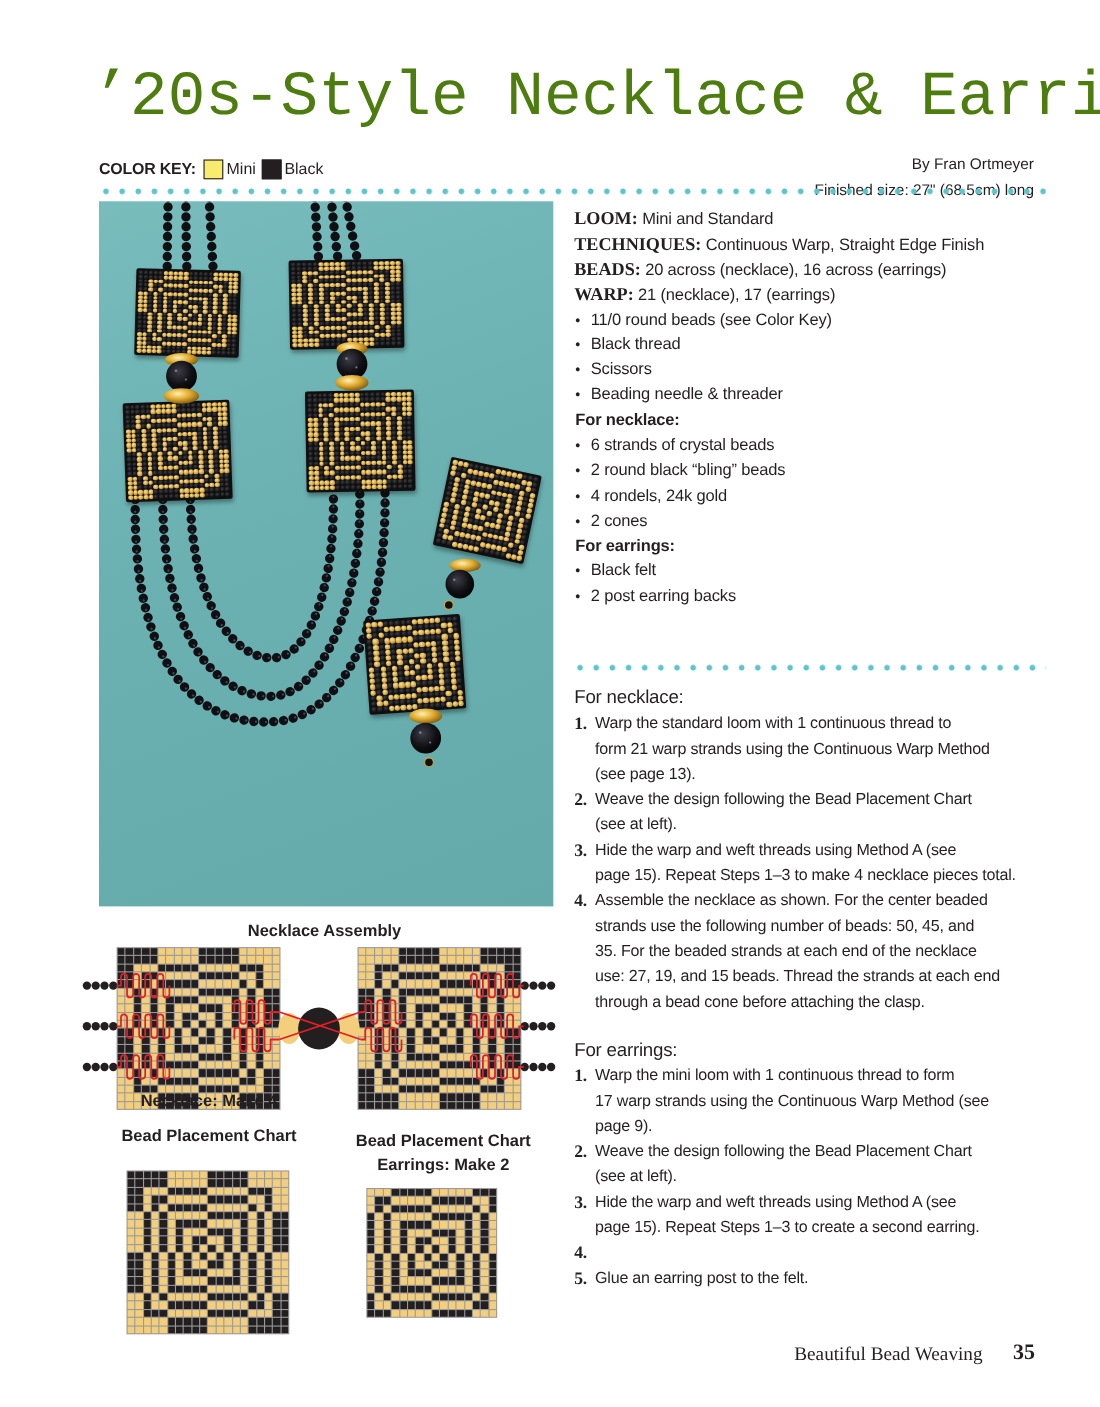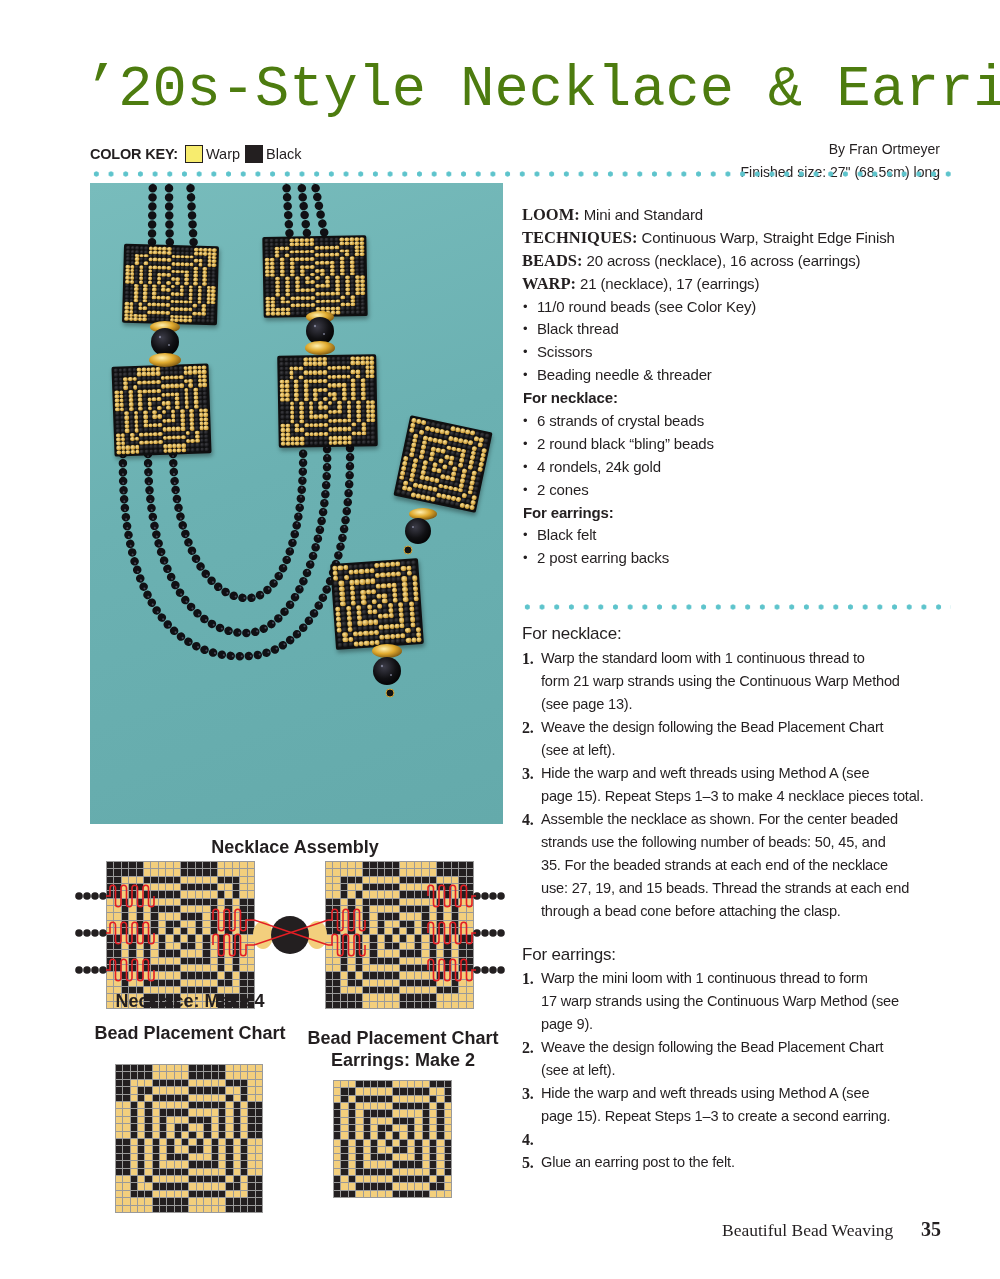--- a/index.html
+++ b/index.html
@@ -23,24 +23,24 @@
   .bead-grid { position:absolute; display:grid; gap:0; padding:2px; box-sizing:border-box; background:#0f0f10; border-radius:2px; box-shadow:1px 3px 4px rgba(0,0,0,0.35); }
   .bead-grid .cell { border-radius:50%; }
   .bead-grid .cell.g { background:radial-gradient(circle at 38% 35%, #f8e29a 0%, #d2a443 55%, #6f5215 100%); }
   .bead-grid .cell.b { background:radial-gradient(circle at 38% 35%, #3d3d42 0%, #111113 65%, #050505 100%); }
 
   
   .chart-grid { position:absolute; display:grid; gap:1px; padding:1px; box-sizing:border-box; background:#9a9a9a; }
   .chart-grid .cell.b { background:#231f20; }
   .chart-grid .cell.g { background:#f3cf7d; }
   .mirror { transform:scaleX(-1); }
-  .fig-label { font-weight:bold; font-size:18px; line-height:18px; text-align:center; white-space:nowrap; }
+  .fig-label { font-weight:bold; font-size:15px; line-height:18px; text-align:center; white-space:nowrap; }
 
   
-  .specs { left:522px; top:204px; width:430px; }
+  .specs { left:522px; top:188px; width:430px; }
   .row { height:22.9px; line-height:22.9px; white-space:nowrap; font-size:15px; letter-spacing:-0.15px; }
   .spec-label { font-family:"Liberation Serif", serif; font-weight:bold; font-size:16.5px; letter-spacing:0; margin-right:4px; }
   .supplies-heading { font-family:"Liberation Serif", serif; font-weight:bold; font-size:16.5px; }
   .sub-heading { font-weight:bold; font-size:15px; padding-left:1px; }
   .bullet { padding-left:15px; position:relative; }
   .bullet::before { content:"\2022"; position:absolute; left:1px; top:0; font-size:13px; }
 
   .instr-heading { font-size:17px; line-height:24px; white-space:nowrap; letter-spacing:-0.2px; }
   .steps { width:430px; }
   .step { display:flex; font-size:14.6px; line-height:23px; letter-spacing:-0.2px; }
@@ -54,21 +54,21 @@
 </head>
 <body>
 
 <div class="abs title">’20s-Style Necklace &amp; Earrings</div>
 <div class="abs byline">By Fran Ortmeyer</div>
 <div class="abs finished">Finished size: 27" (68.5cm) long</div>
 
 <div class="abs colorkey">
   <span class="ck-label">COLOR KEY:</span>
   <span class="swatch" style="background: rgb(247, 236, 110);"></span>
-  <span class="ck-name">Warp</span>
+  <span class="ck-name">Mini</span>
   <span class="swatch" style="background: rgb(35, 31, 32);"></span>
   <span class="ck-name">Black</span>
 </div>
 
 <div class="abs dots" style="left:89px; top:171px; width:862px;"></div>
 
 <div class="abs photo">
   <svg width="413" height="641" viewBox="0 0 413 641">
     <g fill="none" stroke="#101014" stroke-width="8.5" stroke-linecap="round" stroke-dasharray="0.01 9">
       <path d="M63,-4 Q62,32 62,66"></path>

